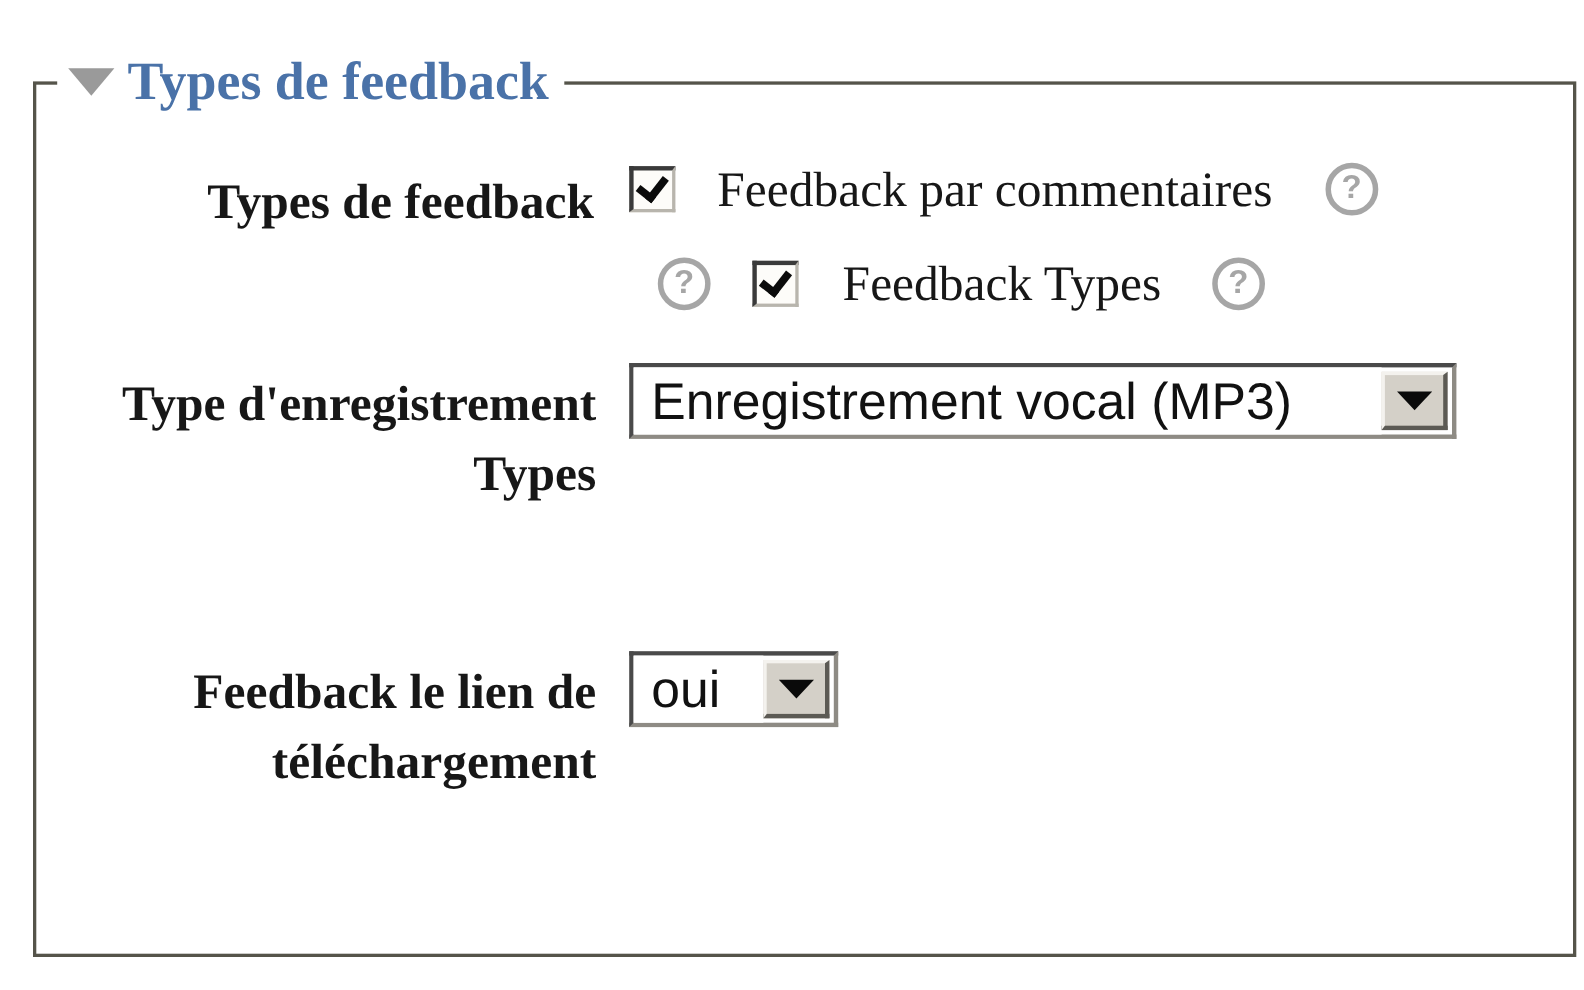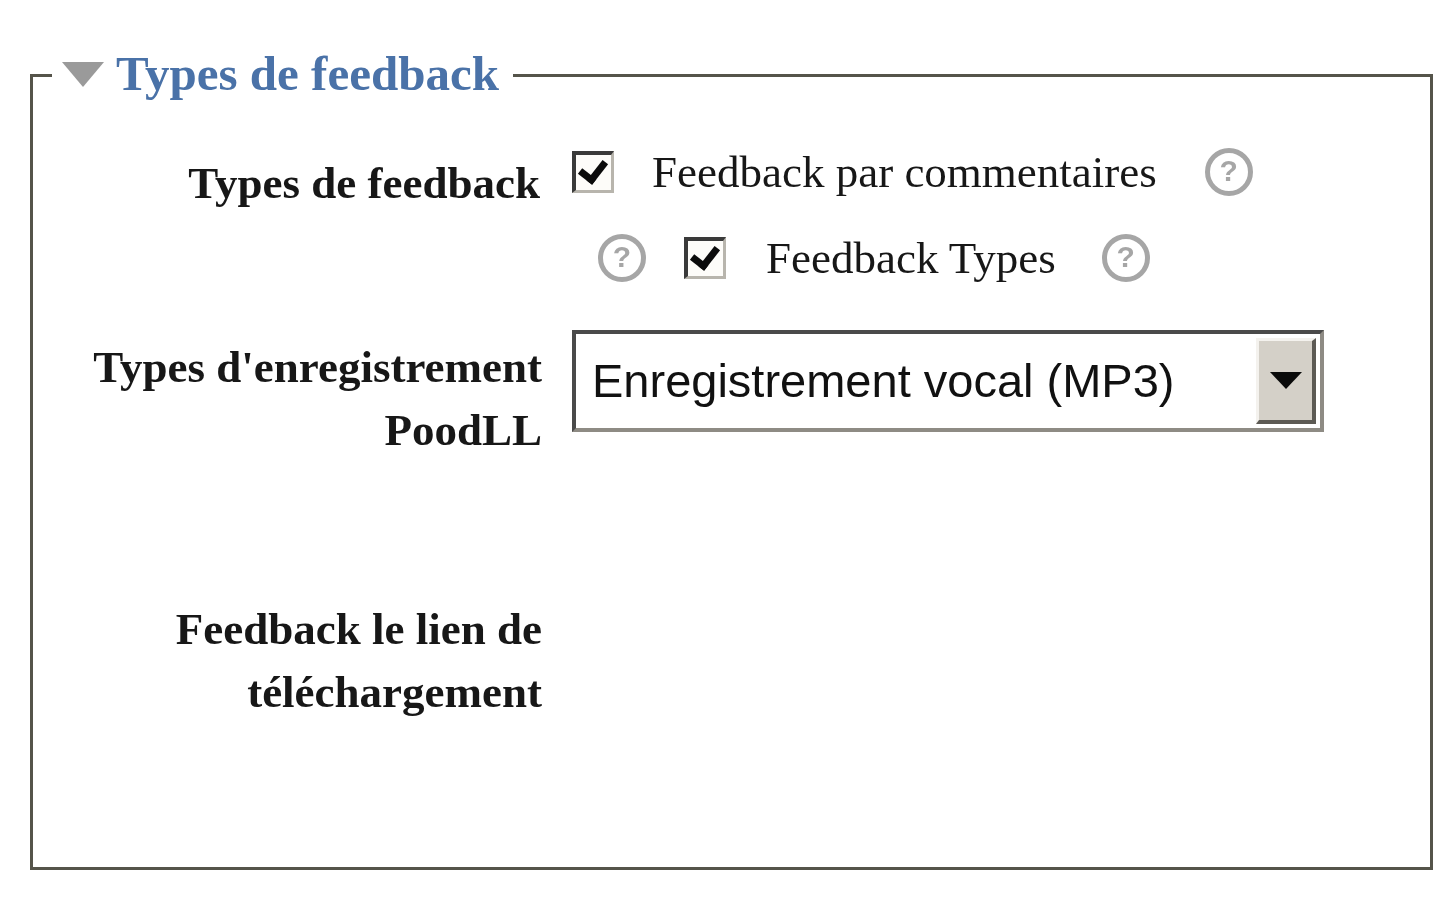--- a/index.html
+++ b/index.html
@@ -152,21 +152,21 @@
   
   .select {
     display: inline-flex;
     align-items: stretch;
     background: #ffffff;
     border-top: 4px solid #4a4a4a;
     border-left: 4px solid #4a4a4a;
     border-right: 4px solid #8e8b84;
     border-bottom: 4px solid #8e8b84;
     box-sizing: border-box;
-    height: 102px;
+    height: 69px;
     padding: 0;
   }
   .select-value {
     flex: 1 1 auto;
     display: flex;
     align-items: center;
     padding: 0 12px 0 16px;
     font-family: "Liberation Sans", "DejaVu Sans", sans-serif;
     font-size: 47px;
     line-height: 50px;
@@ -234,32 +234,40 @@
           </span>
           <span class="option-text" style="margin-left:40px;">Feedback Types</span>
           <span class="help-icon" style="margin-left:46px;">?</span>
         </div>
 
       </div>
     </div>
 
     <div class="row" style="left:60px; top:330px; width:1370px;">
 
-      <div class="label-cell" style="width:482px; padding-top:6px;">Types d'enregistrement PoodLL</div>
+      <div class="label-cell" style="width:482px; padding-top:6px;">Type d'enregistrement Types</div>
 
       <div class="control-cell" style="margin-left:30px;">
         <span class="select sel-wide">
           <span class="select-value">Enregistrement vocal (MP3)</span>
           <span class="select-arrow-btn">
             <span class="select-arrow"></span>
           </span>
         </span>
       </div>
     </div>
 
     <div class="row" style="left:60px; top:592px; width:1370px;">
 
       <div class="label-cell" style="width:482px; padding-top:6px;">Feedback le lien de téléchargement</div>
 
+      <div class="control-cell" style="margin-left:30px;">
+        <span class="select sel-narrow">
+          <span class="select-value">oui</span>
+          <span class="select-arrow-btn">
+            <span class="select-arrow"></span>
+          </span>
+        </span>
+      </div>
     </div>
 
   </div>
 </div>
 
 </body></html>

